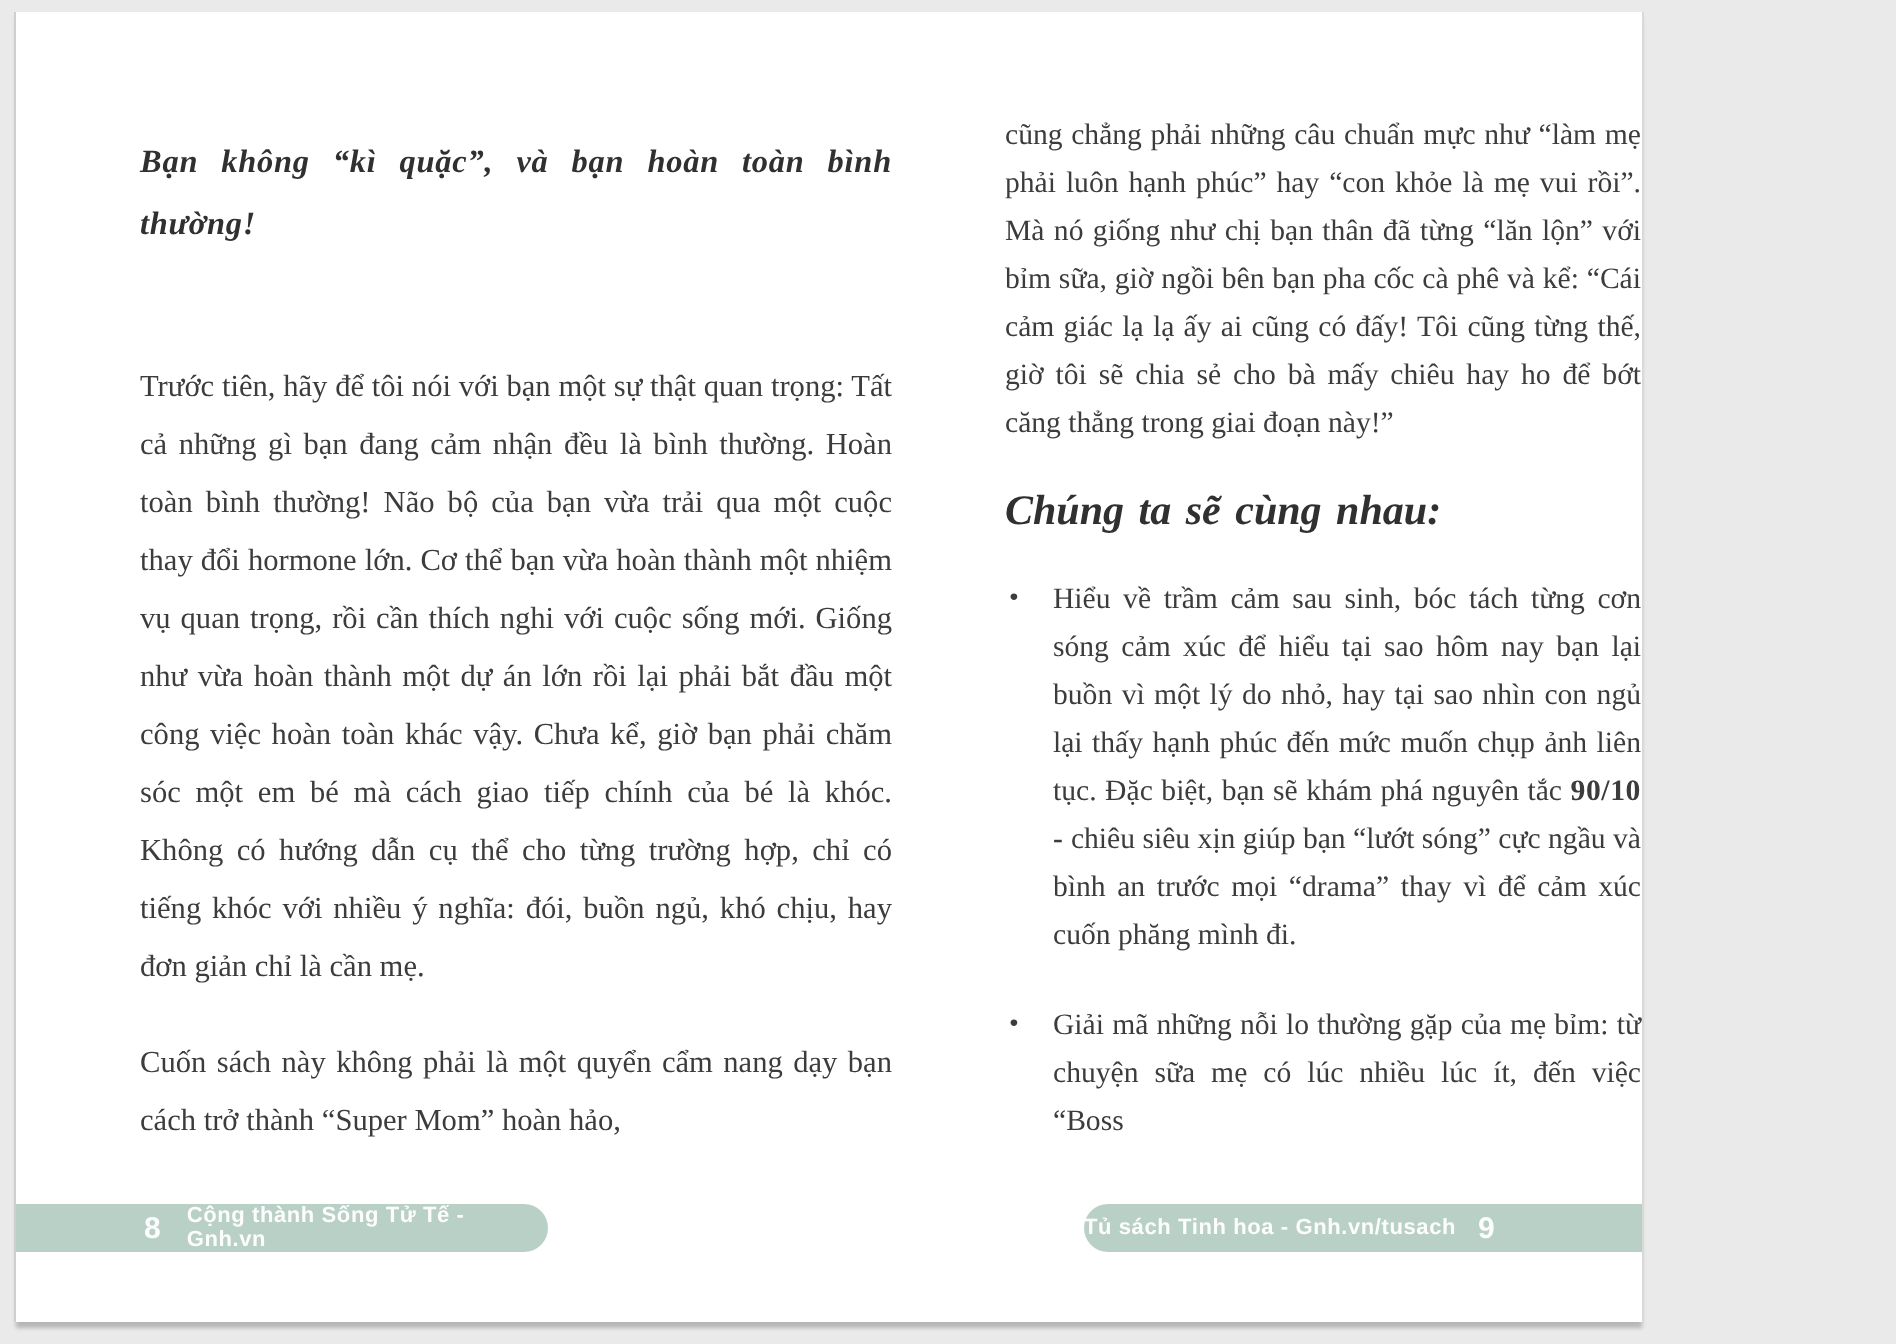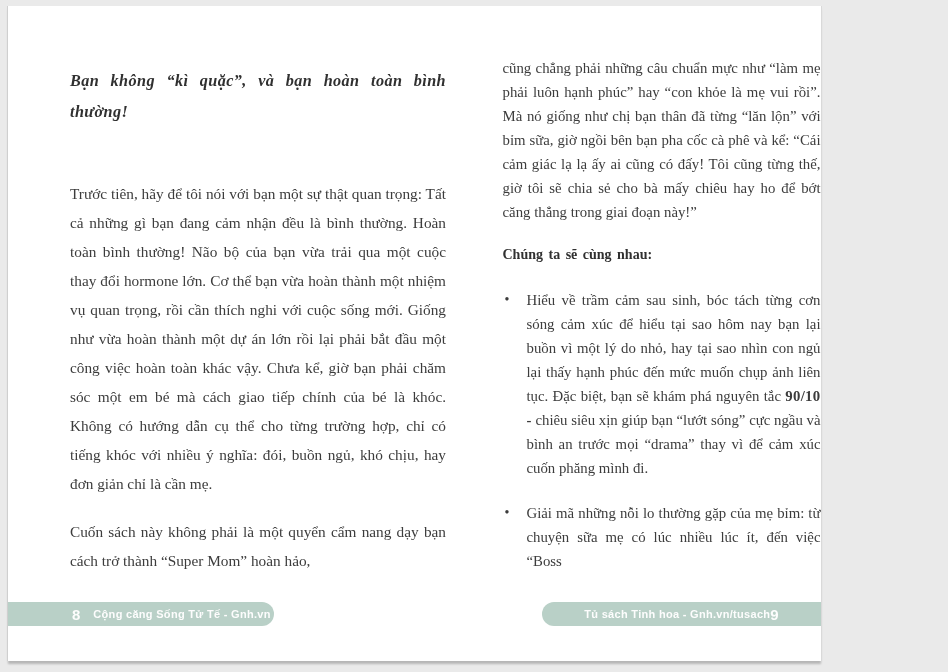--- a/index.html
+++ b/index.html
@@ -58,22 +58,23 @@
     text-align: justify;
     color: #303030;
   }
   h2.heading:after { content: ""; display: inline-block; width: 100%; }
   p.body-par {
     margin: 0 0 19px 0;
     text-align: justify;
   }
   p.body-par:last-child { margin-bottom: 0; }
   h3.subheading {
-    font-size: 14px;
+    font-size: 21px;
     font-weight: bold;
+    font-style: italic;
     word-spacing: 2px;
     margin: 13px 0 21px 0;
     color: #303030;
   }
   ul.bullets {
     list-style: none;
     margin: 0;
     padding: 0;
   }
   ul.bullets li {
@@ -109,39 +110,40 @@
     width: 266px;
     border-radius: 0 13px 13px 0;
     padding-left: 64px;
     box-sizing: border-box;
     gap: 13px;
   }
   .banner-right {
     right: 0;
     width: 279px;
     border-radius: 13px 0 0 13px;
-    justify-content: center;
+    justify-content: flex-start;
+    gap: 11px;
   }
   .pnum   { font-size: 15px; }
   .plabel { font-size: 11px; letter-spacing: 0.3px; }
 </style>
 </head>
 <body>
 
 <div class="spread">
 
   <div class="page page-left">
     <div class="col col-left">
       <h2 class="heading">Bạn không “kì quặc”, và bạn hoàn toàn bình thường!</h2>
       <p class="body-par">Trước tiên, hãy để tôi nói với bạn một sự thật quan trọng: Tất cả những gì bạn đang cảm nhận đều là bình thường. Hoàn toàn bình thường! Não bộ của bạn vừa trải qua một cuộc thay đổi hormone lớn. Cơ thể bạn vừa hoàn thành một nhiệm vụ quan trọng, rồi cần thích nghi với cuộc sống mới. Giống như vừa hoàn thành một dự án lớn rồi lại phải bắt đầu một công việc hoàn toàn khác vậy. Chưa kể, giờ bạn phải chăm sóc một em bé mà cách giao tiếp chính của bé là khóc. Không có hướng dẫn cụ thể cho từng trường hợp, chỉ có tiếng khóc với nhiều ý nghĩa: đói, buồn ngủ, khó chịu, hay đơn giản chỉ là cần mẹ.</p>
       <p class="body-par">Cuốn sách này không phải là một quyển cẩm nang dạy bạn cách trở thành “Super Mom” hoàn hảo,</p>
     </div>
     <div class="banner banner-left">
       <span class="pnum">8</span>
-      <span class="plabel">Cộng căng Sống Tử Tế - Gnh.vn</span>
+      <span class="plabel">Cộng thành Sống Tử Tế - Gnh.vn</span>
     </div>
   </div>
 
   <div class="page page-right">
     <div class="col col-right">
       <p class="body-par">cũng chẳng phải những câu chuẩn mực như “làm mẹ phải luôn hạnh phúc” hay “con khỏe là mẹ vui rồi”. Mà nó giống như chị bạn thân đã từng “lăn lộn” với bỉm sữa, giờ ngồi bên bạn pha cốc cà phê và kể: “Cái cảm giác lạ lạ ấy ai cũng có đấy! Tôi cũng từng thế, giờ tôi sẽ chia sẻ cho bà mấy chiêu hay ho để bớt căng thẳng trong giai đoạn này!”</p>
       <h3 class="subheading">Chúng ta sẽ cùng nhau:</h3>
       <ul class="bullets">
         <li>
           <span class="marker">•</span><span class="lead">Hiểu về trầm cảm sau sinh, bóc tách từng cơn sóng cảm xúc</span><span> để hiểu tại sao hôm nay bạn lại buồn vì một lý do nhỏ, hay tại sao nhìn con ngủ lại thấy hạnh phúc đến mức muốn chụp ảnh liên tục. Đặc biệt, bạn sẽ khám phá nguyên tắc </span><strong class="strong-run">90/10 -</strong><span> chiêu siêu xịn giúp bạn “lướt sóng” cực ngầu và bình an trước mọi “drama” thay vì để cảm xúc cuốn phăng mình đi.</span>

